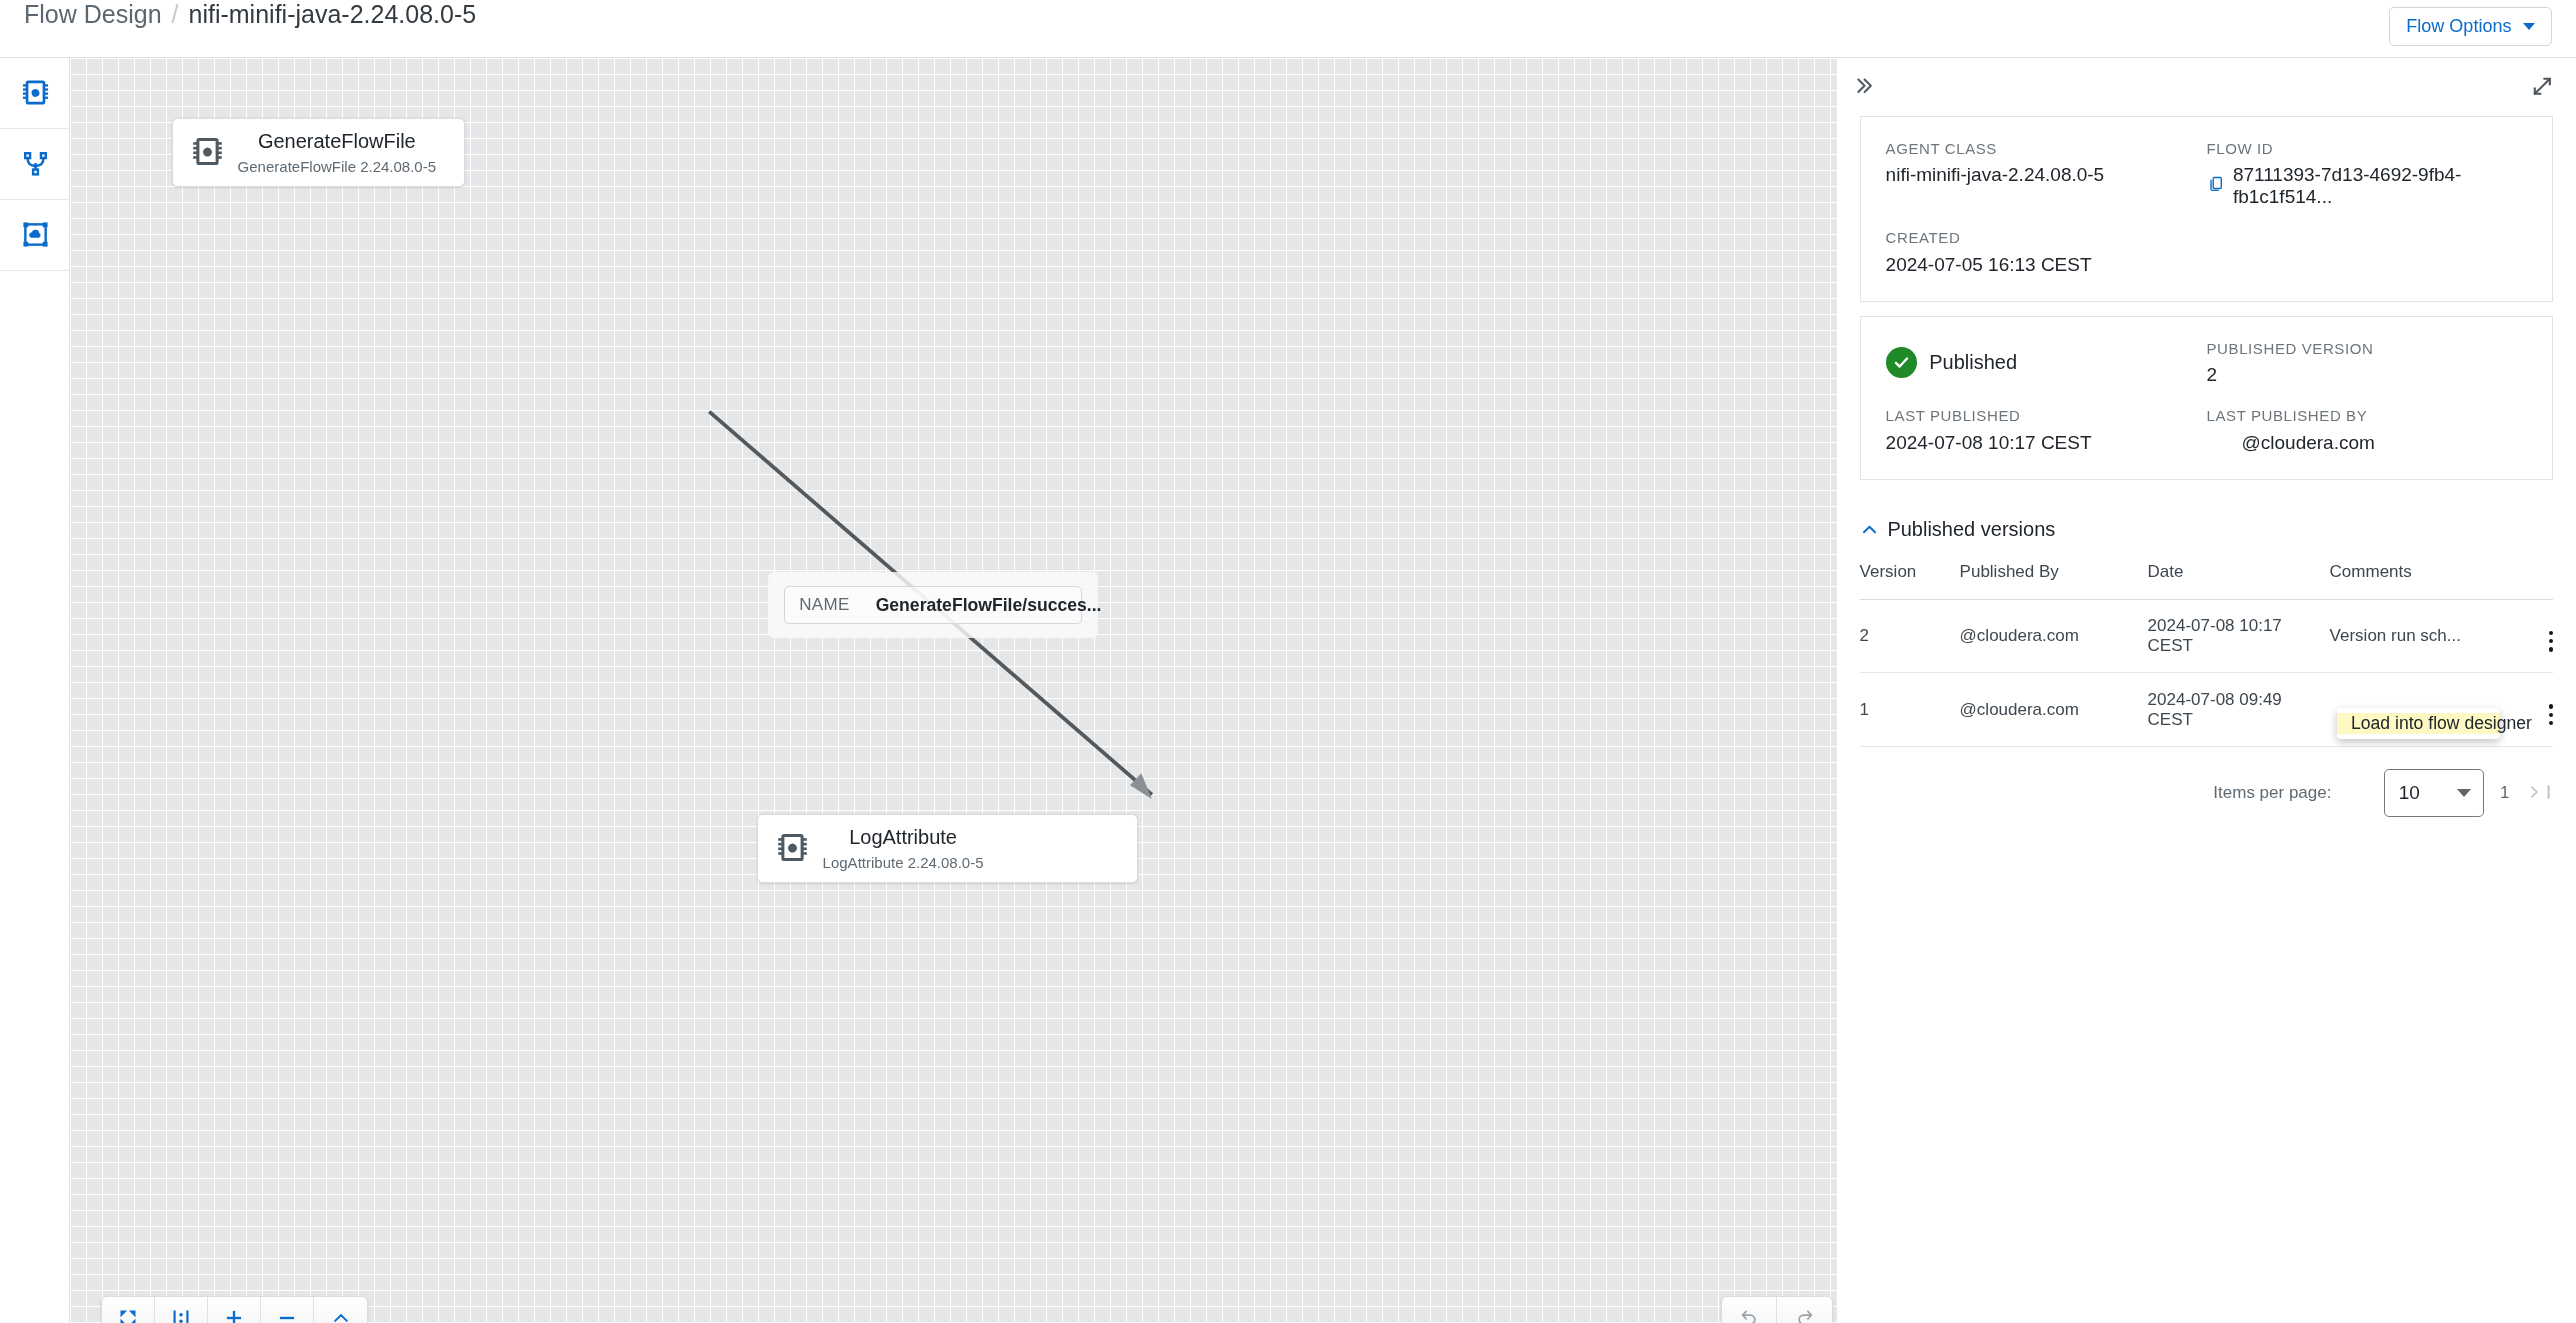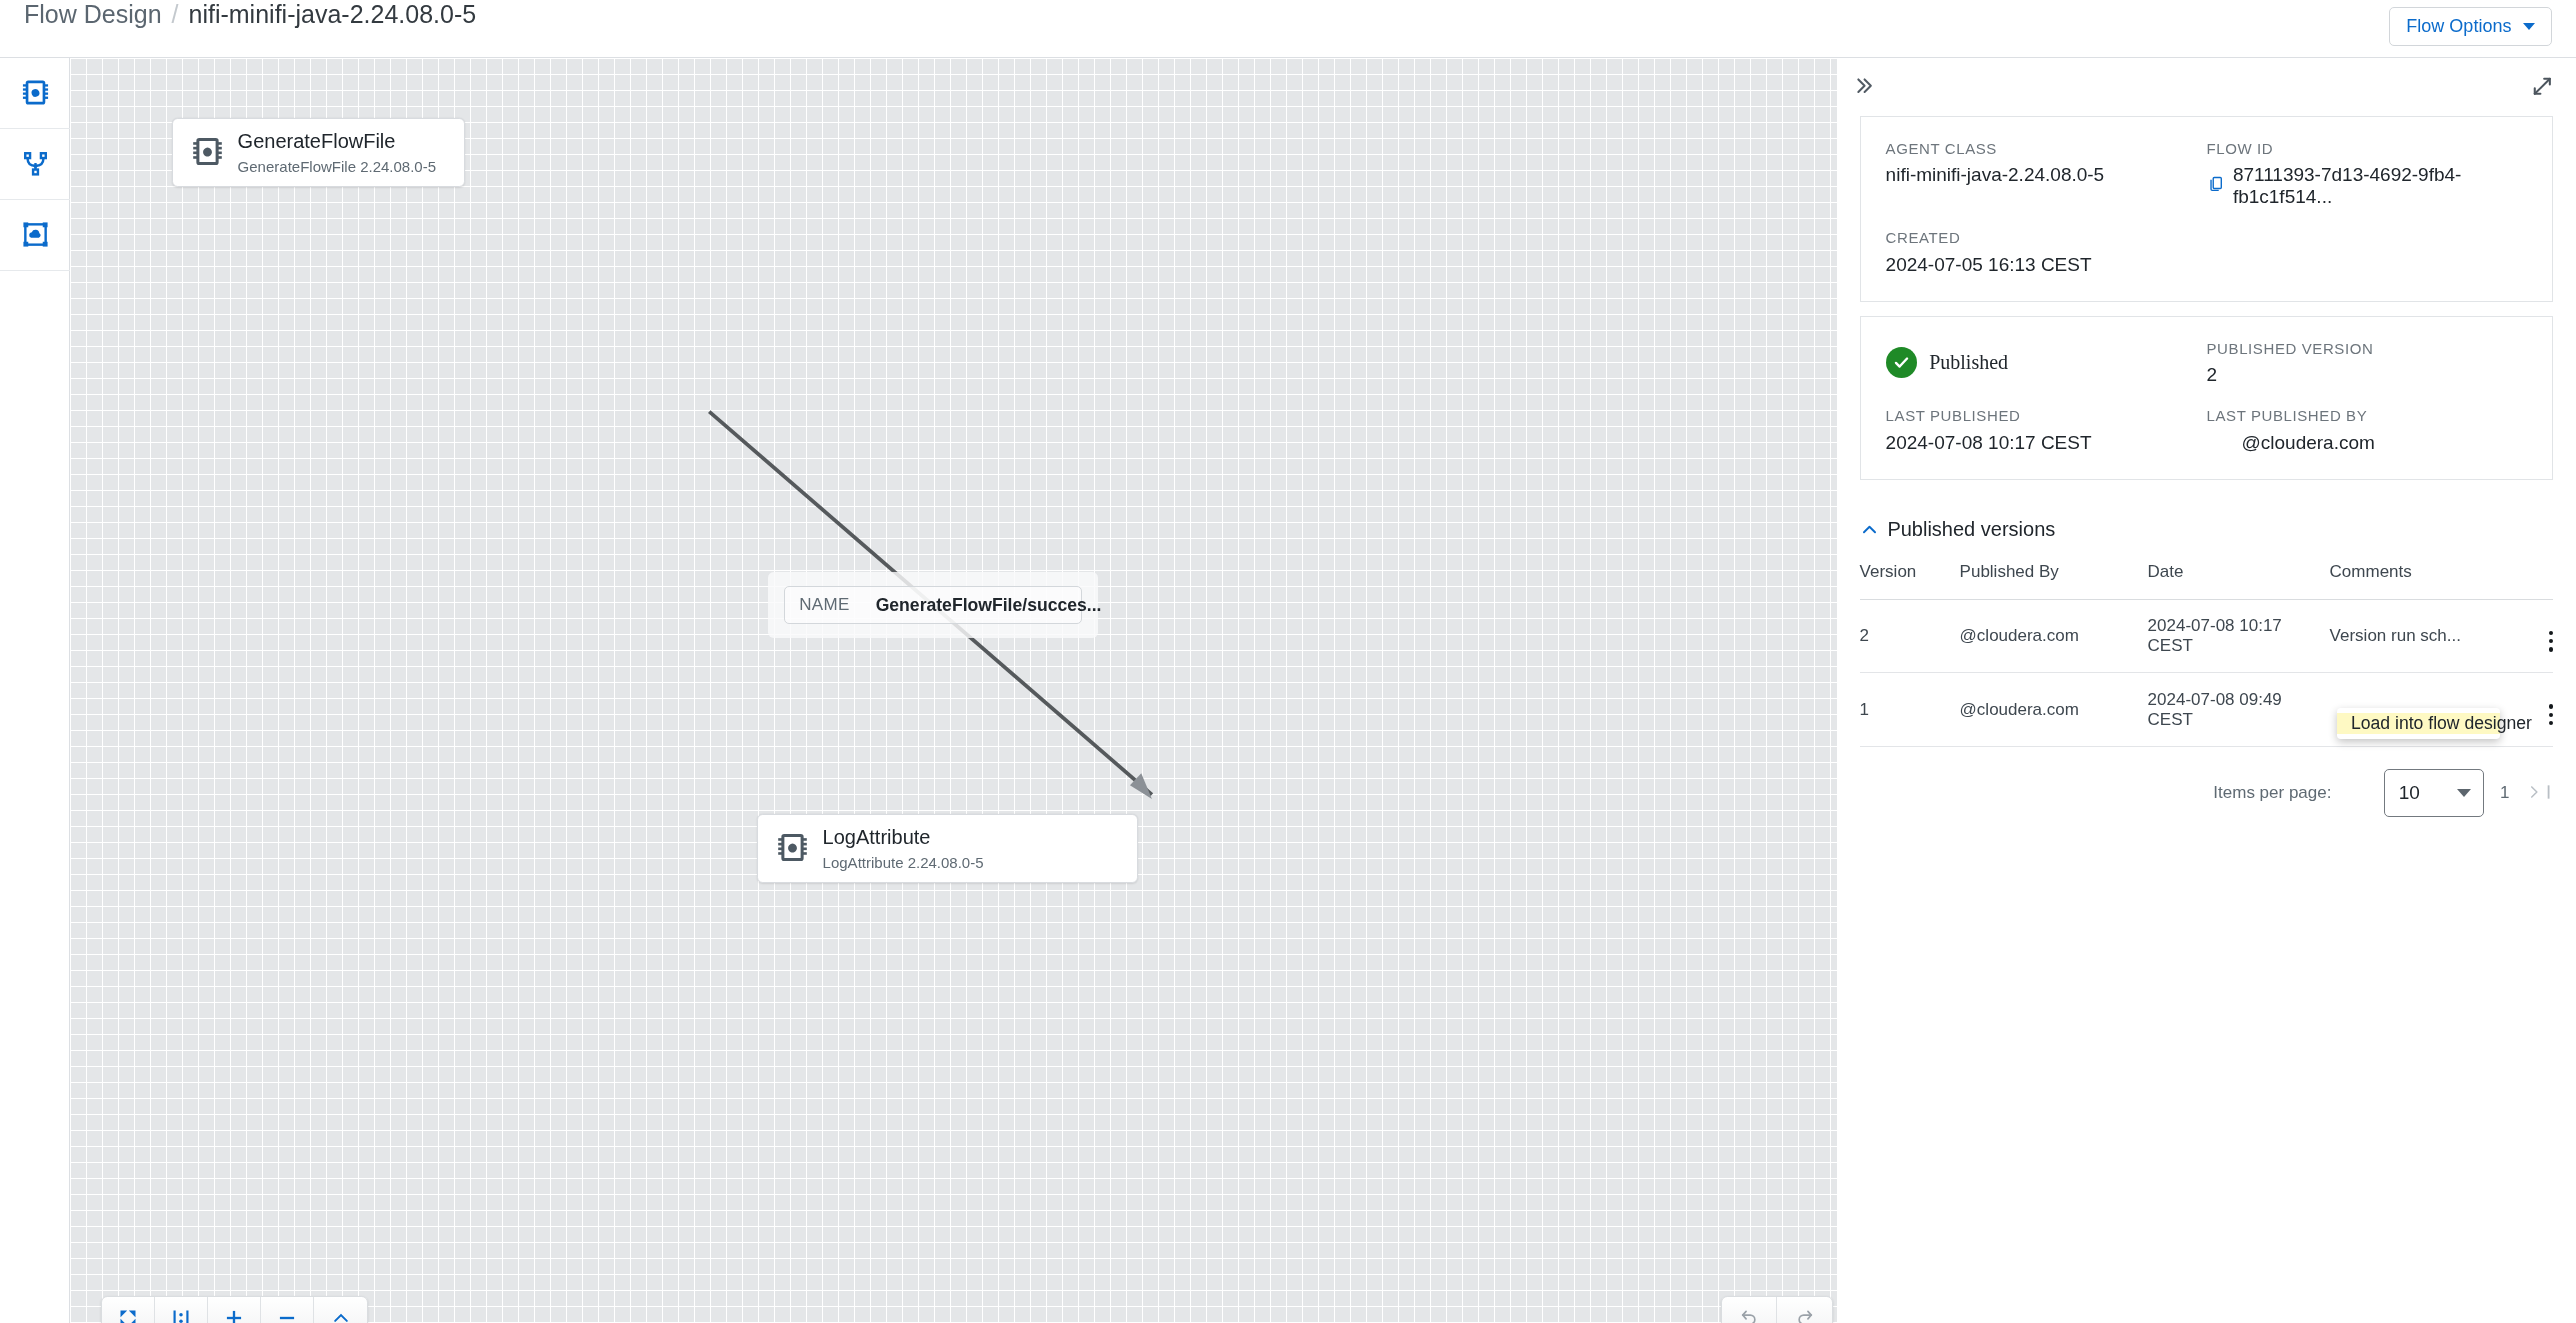--- a/index.html
+++ b/index.html
@@ -45,20 +45,21 @@
   
   #canvas {
     position: absolute; left: 70px; top: 58px;
     width: 1767px; height: 1266px;
     background-color: #e4e6e8;
     background-image:
       linear-gradient(to right, #ffffff 1.3px, transparent 1.3px),
       linear-gradient(to bottom, #ffffff 1.3px, transparent 1.3px);
     background-size: 16px 16px;
     overflow: hidden;
+    text-align: center;
   }
   #edges { position: absolute; left: 0; top: 0; width: 1767px; height: 1266px; }
 
   .node {
     position: absolute; background: #ffffff; border: 0.6px solid #d8dbdf;
     border-radius: 5.7px; box-shadow: 0 0.6px 1.9px rgba(0,0,0,.10);
     display: flex; align-items: center; padding: 0 17.6px;
   }
   .node-icon { flex: 0 0 auto; margin-right: 14px; }
   .node-name { font-size: 20px; color: #20262c; line-height: 1.25; }
@@ -105,21 +106,21 @@
     margin: 0 22.6px 14px 22.6px; border: 0.6px solid #e1e4e7; border-radius: 0;
     padding: 22.6px 25px 25px 25px;
   }
   .grid2 { display: grid; grid-template-columns: 1fr 1fr; row-gap: 21.4px; }
   .fld-label {
     font-size: 15px; color: #6d757c; letter-spacing: 0.6px; text-transform: uppercase;
     margin-bottom: 7.5px;
   }
   .fld-value { font-size: 19px; color: #20262c; display: flex; align-items: center; gap: 8.8px; }
 
-  .status-row { display: flex; align-items: center; gap: 12.6px; font-family: Liberation Serif, serif; }
+  .status-row { display: flex; align-items: center; gap: 12.6px; }
   .check-badge {
     width: 31px; height: 31px; border-radius: 50%; background: #1f8a27;
     display: flex; align-items: center; justify-content: center;
   }
   .status-text { font-size: 20px; color: #20262c; }
 
   #versions-section { padding: 10px 22.6px 0 22.6px; }
   #versions-header {
     display: flex; align-items: flex-end; gap: 8.8px; cursor: pointer; padding: 14px 0 17.6px 0;
   }

